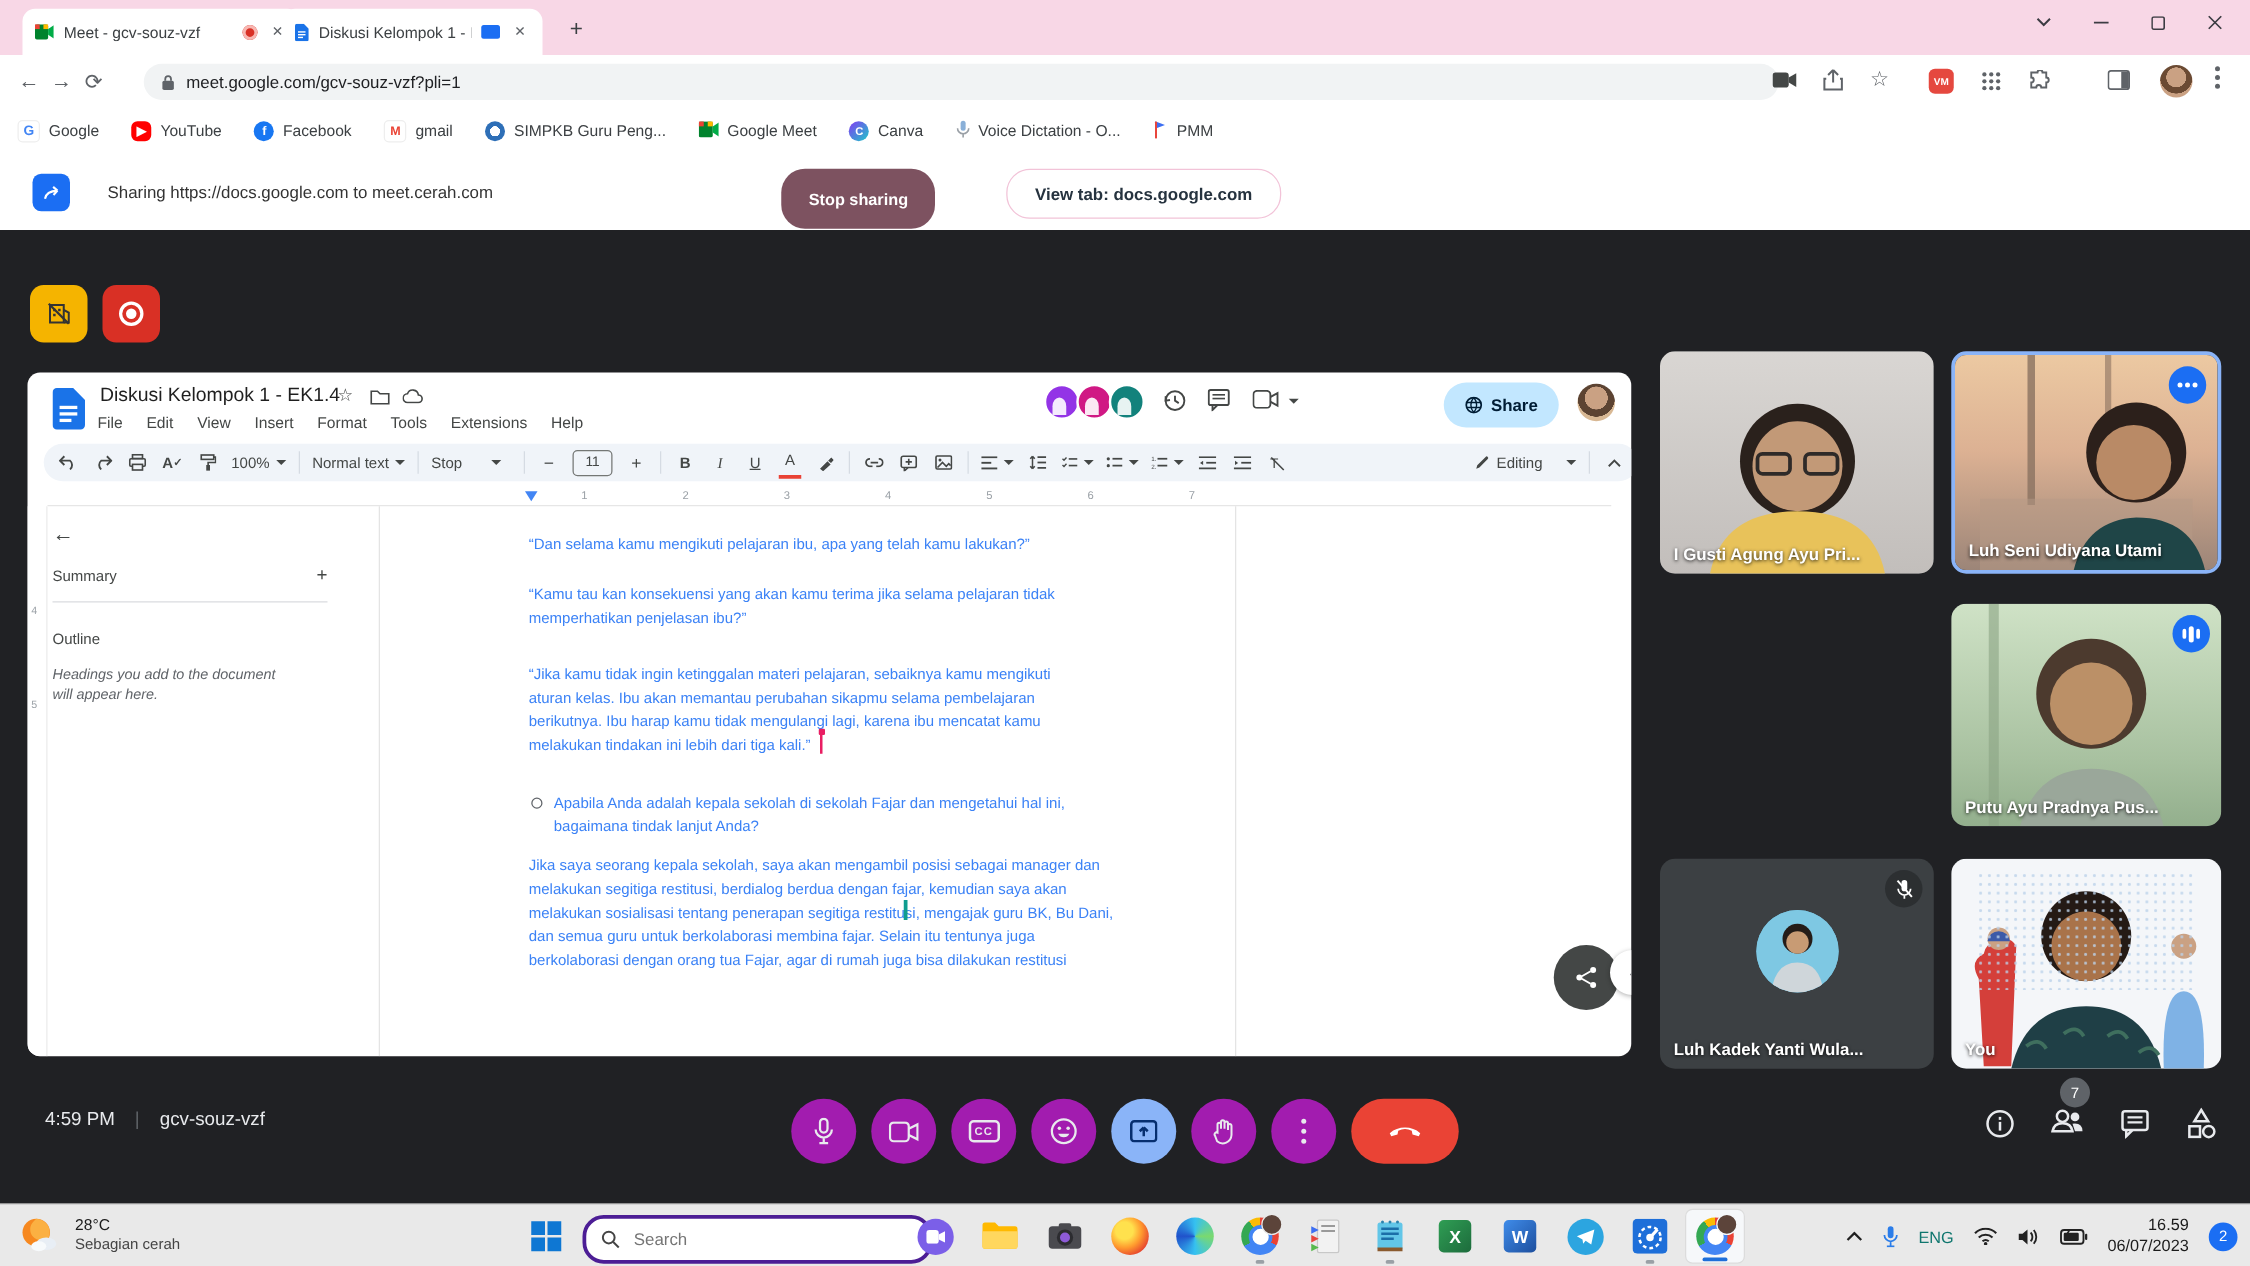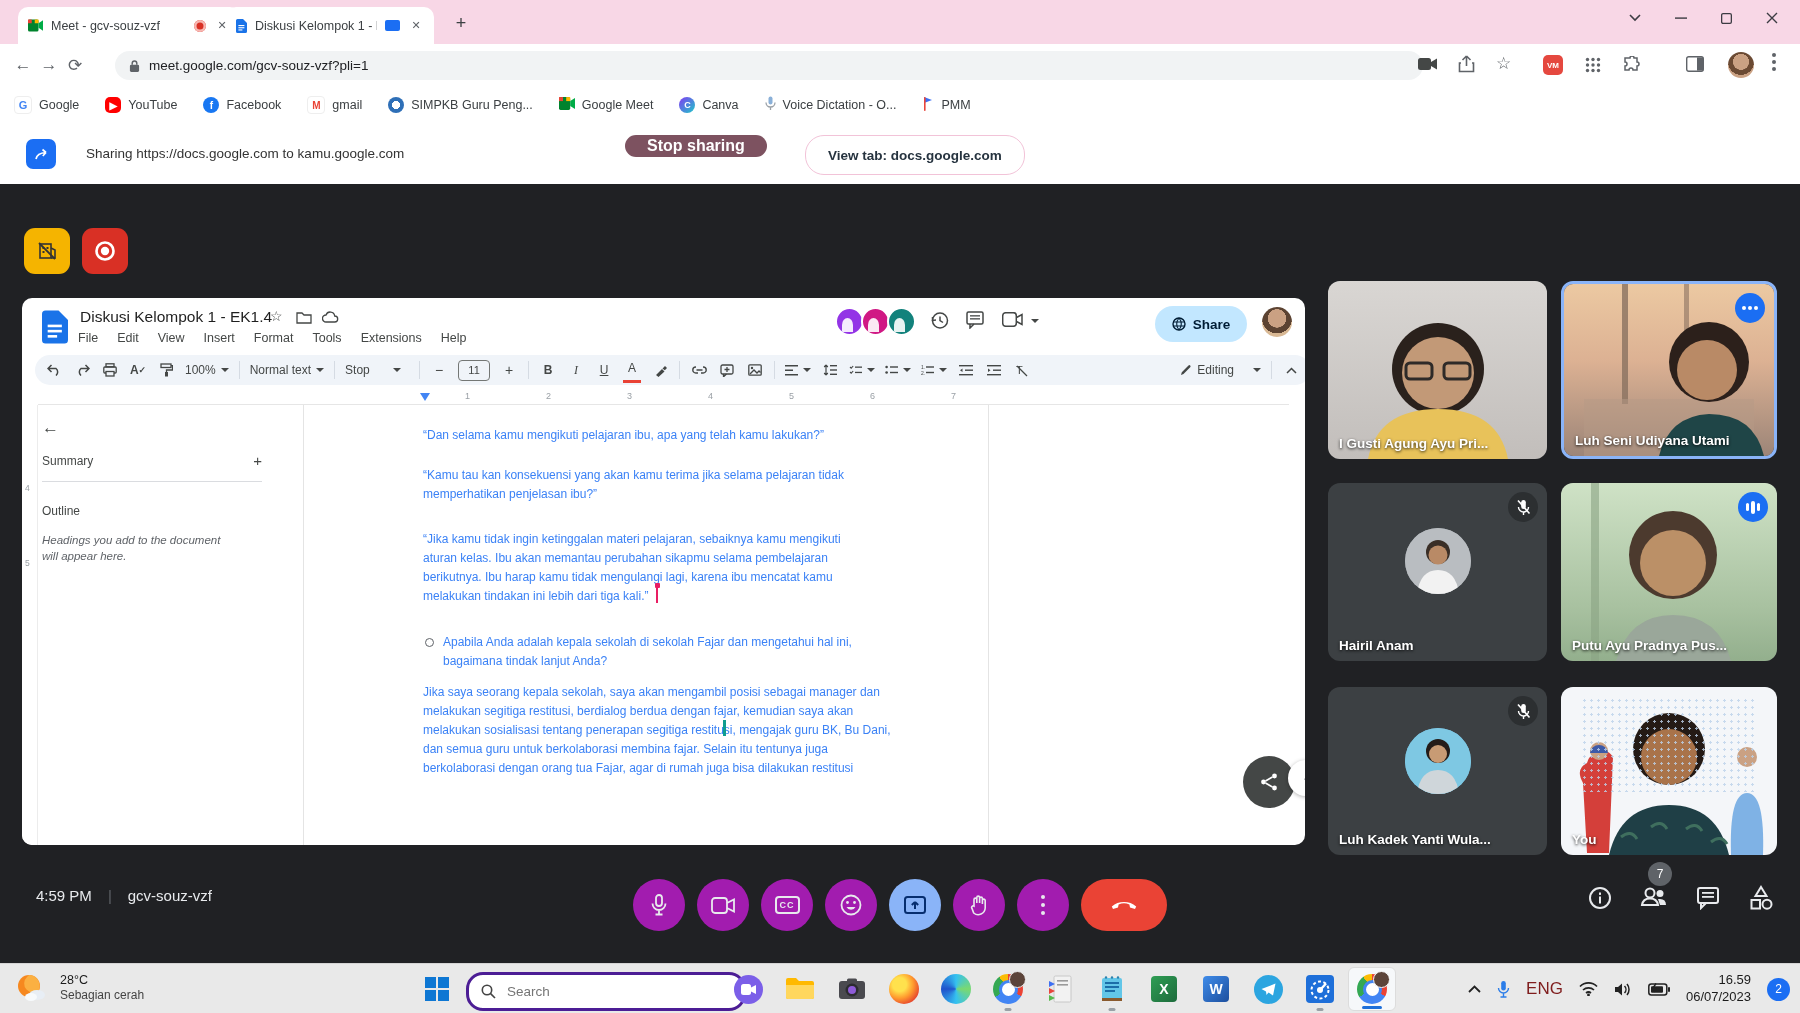--- a/index.html
+++ b/index.html
@@ -13,21 +13,21 @@
   .tab-close{width:16px;height:16px;border-radius:50%;display:flex;align-items:center;justify-content:center;color:#5f6368;font-size:11px;}
   .winctl{display:flex;align-items:center;gap:34px;position:absolute;right:22px;top:12px;color:#3c3c43;}
   .addressbar{left:0;top:44px;width:1800px;height:42px;background:#fff;display:flex;align-items:center;}
   .navic{width:26px;text-align:center;color:#5f6368;font-size:17px;}
   .urlpill{left:115px;top:7px;width:1280px;height:29px;background:#f1f3f4;border-radius:15px;display:flex;align-items:center;padding:0 14px;gap:9px;}
   .url{font-size:13.5px;color:#202124;}
   .bookmarks{left:0;top:86px;width:1800px;height:38px;background:#fff;border-bottom:1px solid #ececec;display:flex;align-items:center;padding-left:14px;gap:26px;}
   .bm{display:flex;align-items:center;gap:7px;font-size:12.5px;color:#3c4043;white-space:nowrap;}
   .bmic{width:16px;height:16px;border-radius:4px;display:flex;align-items:center;justify-content:center;font-size:10px;font-weight:bold;color:#fff;flex:0 0 16px;}
   .sharingbar{left:0;top:124px;width:1800px;height:60px;background:#fff;}
-  .stoppill{left:625px;top:11px;height:22px;border-radius:19px;background:#7d5260;color:#fff;font-size:16px;font-weight:600;display:flex;align-items:center;padding:0 22px;}
+  .stoppill{left:625px;top:11px;height:48px;border-radius:19px;background:#7d5260;color:#fff;font-size:13px;font-weight:600;display:flex;align-items:center;padding:0 22px;}
   .viewpill{left:805px;top:11px;height:38px;border-radius:19px;background:#fff;border:1.5px solid #f2c3d8;color:#26333f;font-size:13.5px;font-weight:600;display:flex;align-items:center;padding:0 22px;}
   
   .meet{left:0;top:184px;width:1800px;height:779px;background:#202124;}
   .floatbtn{width:46px;height:46px;border-radius:11px;display:flex;align-items:center;justify-content:center;}
   .presentation{left:22px;top:114px;width:1283px;height:547px;background:#fff;border-radius:10px;overflow:hidden;}
   .menuitem{font-size:12.5px;color:#444746;}
   .dtoolbar{left:13px;top:57px;width:1255px;height:30px;background:#f0f4f9;border-radius:15px;display:flex;align-items:center;padding:0 10px;gap:10px;font-size:12px;color:#444746;}
   .tsep{width:1px;height:18px;background:#d5dbe3;}
   .tbtn{display:flex;align-items:center;justify-content:center;min-width:18px;height:22px;color:#444746;}
   .ddown{display:flex;align-items:center;gap:5px;}
@@ -201,21 +201,21 @@
       <span>PMM</span>
     </div>
 </div>
 
 <div class="abs sharingbar">
   <div class="abs" style="left:26px;top:15px;width:30px;height:30px;border-radius:7px;background:#1b6ef3;display:flex;align-items:center;justify-content:center;">
     <svg width="14" height="14" viewBox="0 0 14 14">
         <path d="M2 12 Q3 6 12 5.5 M12 5.5 L8.5 2.5 M12 5.5 L8.8 9" stroke="#fff" stroke-width="1.7" fill="none"></path>
       </svg>
   </div>
-  <span class="abs" style="left:86px;top:22px;font-size:13.5px;color:#333;">Sharing https://docs.google.com to kamu.google.com</span>
+  <span class="abs" style="left:86px;top:22px;font-size:13.5px;color:#333;">Sharing https://docs.google.com to meet.cerah.com</span>
   <div class="abs stoppill">Stop sharing</div>
   <div class="abs viewpill">View tab: docs.google.com</div>
 </div>
 
 <div class="abs meet">
 
   <div class="abs floatbtn" style="left:24px;top:44px;background:#f5b400;">
     <svg width="22" height="22" viewBox="0 0 22 22">
         <rect x="4" y="4" width="11" height="14" fill="none" stroke="#333" stroke-width="1.6"></rect>
         <rect x="6.5" y="7" width="2" height="2" fill="#333"></rect>
@@ -538,38 +538,20 @@
         </svg>
     </div>
     <div class="bluebtn">
         <i style="width:4px;height:4px;border-radius:50%;background:#fff;"></i>
         <i style="width:4px;height:4px;border-radius:50%;background:#fff;"></i>
         <i style="width:4px;height:4px;border-radius:50%;background:#fff;"></i>
       </div>
     <span class="tname">Luh Seni Udiyana Utami</span>
   </div>
 
-  <div class="abs tile" style="left:1328px;top:299px;width:219px;height:178px;">
-    <div class="avcirc" style="background:#9aa0a6;">
-      <svg width="66" height="66" viewBox="0 0 66 66">
-          <rect width="66" height="66" fill="#b9bdc1"></rect>
-          <circle cx="33" cy="24" r="12" fill="#3a2e26"></circle>
-          <circle cx="33" cy="27" r="9.5" fill="#b98a66"></circle>
-          <path d="M12 66 Q15 42 33 42 Q51 42 54 66 Z" fill="#f2f2f2"></path>
-        </svg>
-    </div>
-    <div class="micoff">
-      <svg width="15" height="17" viewBox="0 0 15 17">
-          <rect x="5.2" y="1" width="4.6" height="9" rx="2.3" fill="#fff"></rect>
-          <path d="M2.5 8 a5 5 0 0 0 10 0 M7.5 13 V16" stroke="#fff" stroke-width="1.4" fill="none"></path>
-          <path d="M2 1.5 L13.5 14.5" stroke="#fff" stroke-width="1.6"></path>
-        </svg>
-    </div>
-    <span class="tname">Hairil Anam</span>
-  </div>
 
   <div class="abs tile" style="left:1561px;top:299px;width:216px;height:178px;">
     <div class="abs" style="inset:0;background:linear-gradient(180deg,#cfe2c6,#a8c1a0 70%,#93af8d);">
       <svg width="216" height="178" viewBox="0 0 216 178">
           <rect x="30" y="0" width="8" height="178" fill="#8aa483" opacity=".6"></rect>
           <circle cx="112" cy="72" r="44" fill="#4c3a2e"></circle>
           <circle cx="112" cy="80" r="33" fill="#bb9067"></circle>
           <path d="M55 178 Q68 132 112 132 Q158 132 170 178 Z" fill="#9aa79a"></path>
         </svg>
     </div>
@@ -820,21 +802,21 @@
     </div>
   </div>
   <div class="tray">
     <svg width="13" height="8" viewBox="0 0 13 8">
         <path d="M1 7 L6.5 1.5 L12 7" fill="none" stroke="#222" stroke-width="1.8"></path>
       </svg>
     <svg width="13" height="18" viewBox="0 0 13 18">
         <rect x="4.2" y="1" width="4.6" height="9.5" rx="2.3" fill="#2b7de9"></rect>
         <path d="M1.5 8 a5 5 0 0 0 10 0 M6.5 13 V16.5 M3.5 17 H9.5" stroke="#2b7de9" stroke-width="1.4" fill="none"></path>
       </svg>
-    <span style="font-size:17px;color:#7f1d1d;">ENG</span>
+    <span style="font-size:13px;color:#0f766e;">ENG</span>
     <svg width="19" height="14" viewBox="0 0 19 14">
         <path d="M1 4.5 a12 12 0 0 1 17 0 M4 8 a8 8 0 0 1 11 0 M7 11 a4 4 0 0 1 5 0" fill="none" stroke="#222" stroke-width="1.7"></path>
         <circle cx="9.5" cy="13" r="1.4" fill="#222"></circle>
       </svg>
     <svg width="18" height="15" viewBox="0 0 18 15">
         <path d="M1 5 H4 L8 1.5 V13.5 L4 10 H1 Z" fill="#222"></path>
         <path d="M10.5 4 a5 5 0 0 1 0 7 M13 2 a8.5 8.5 0 0 1 0 11" fill="none" stroke="#222" stroke-width="1.5"></path>
       </svg>
     <svg width="22" height="13" viewBox="0 0 22 13">
         <rect x="0.8" y="1" width="18" height="11" rx="2.5" fill="none" stroke="#222" stroke-width="1.5"></rect>

